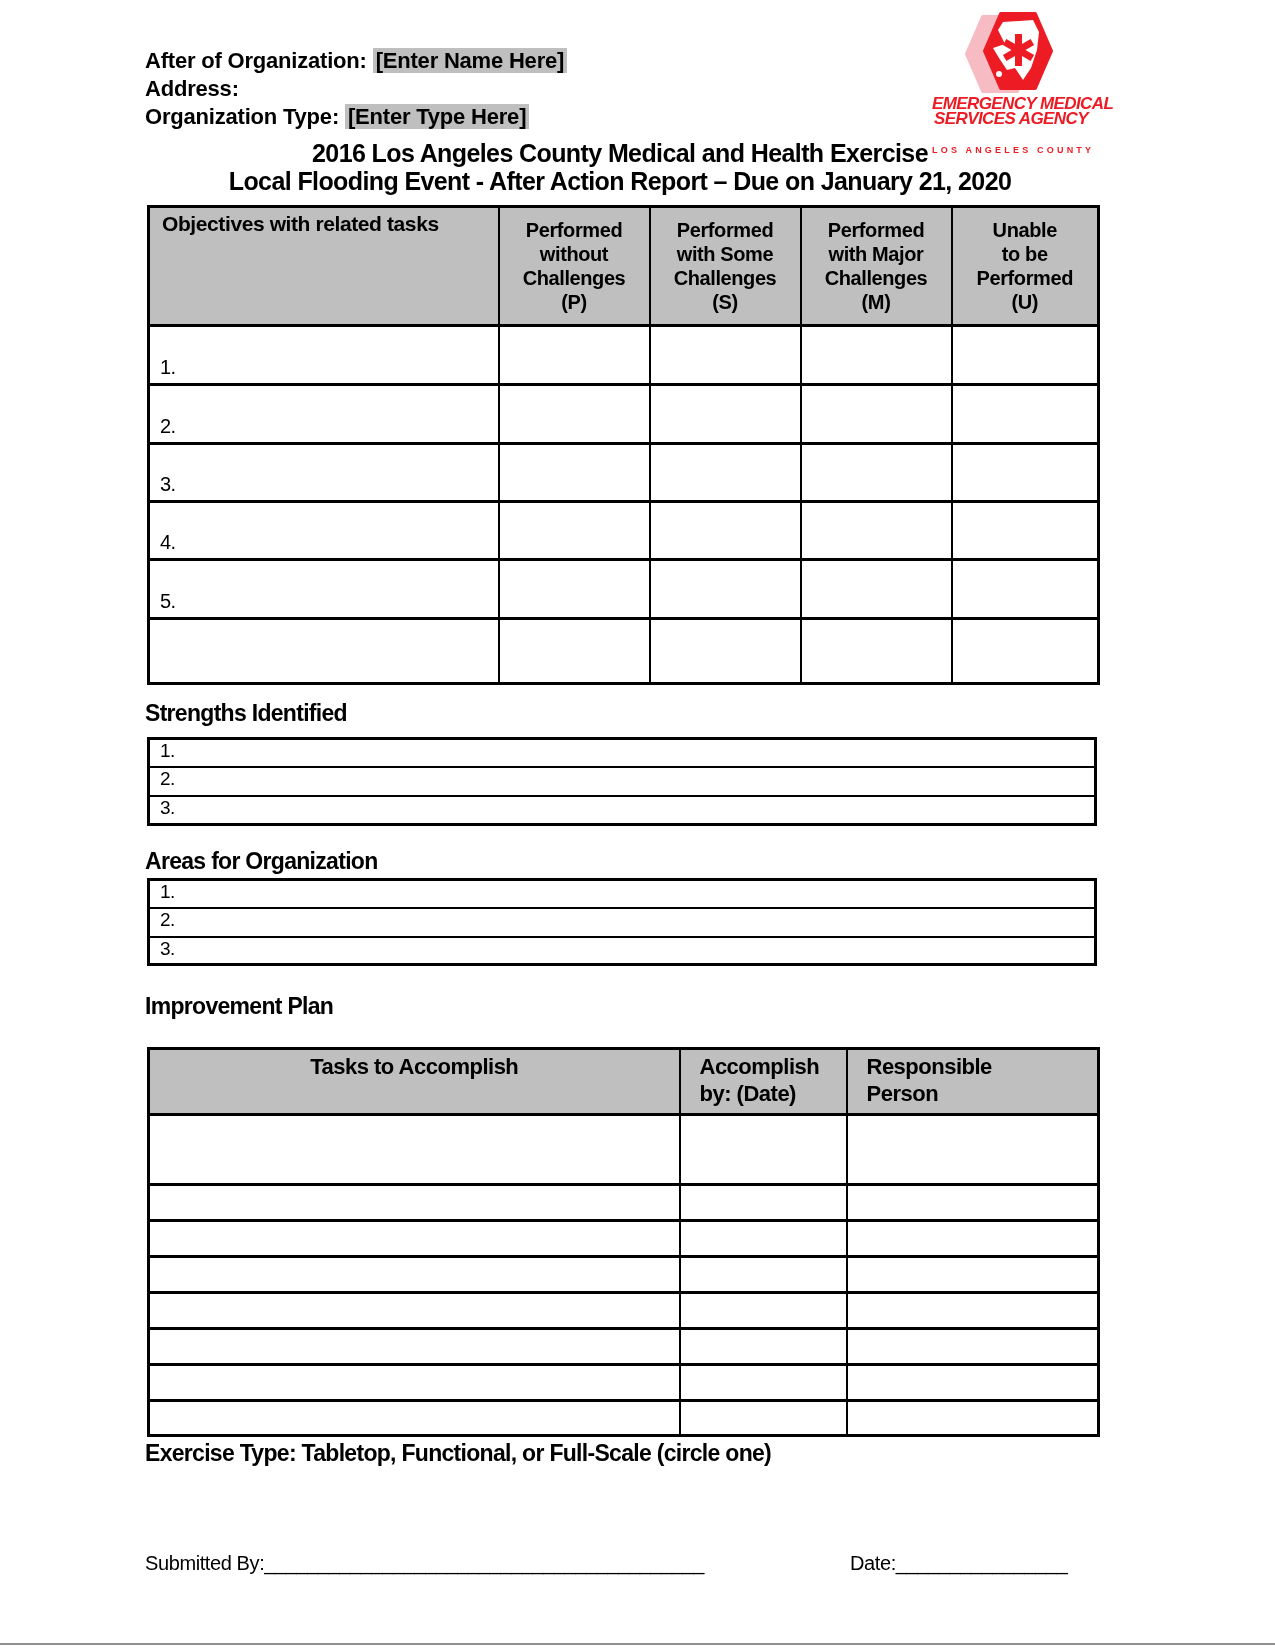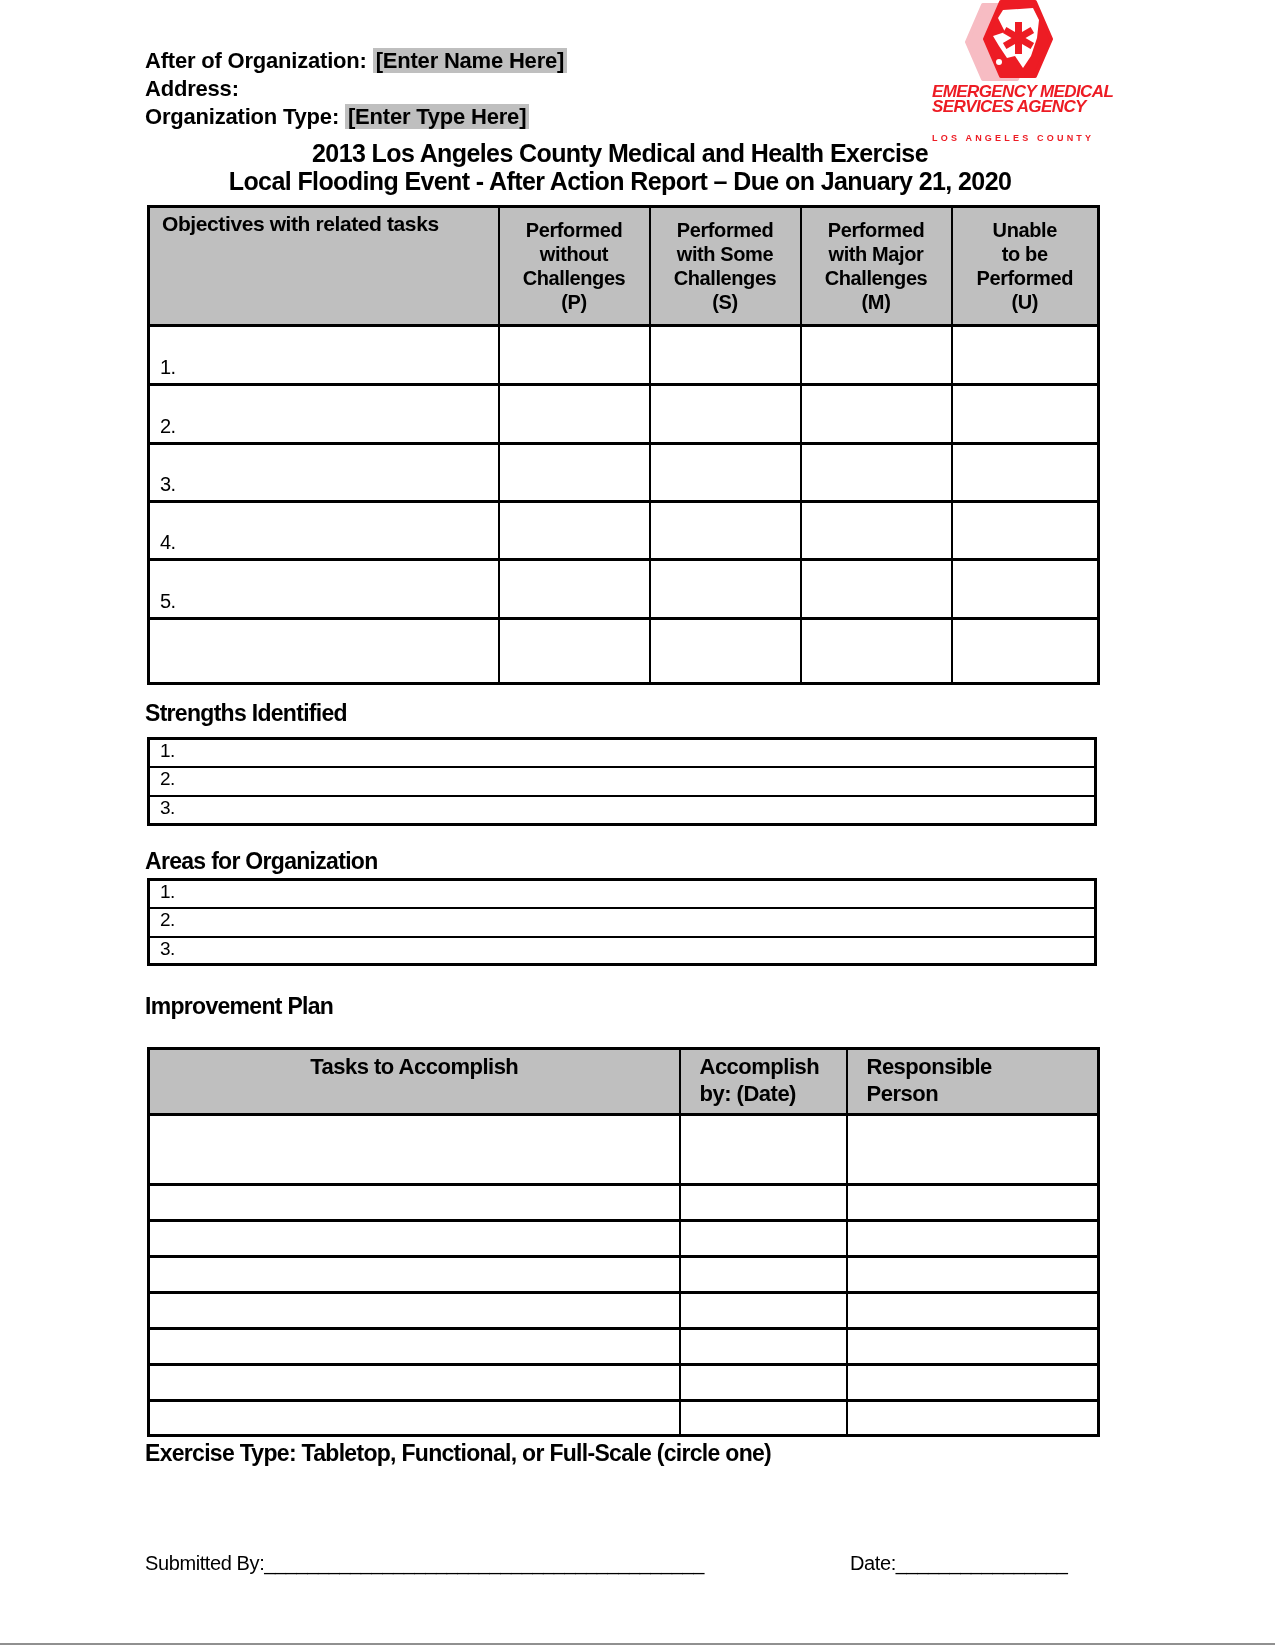--- a/index.html
+++ b/index.html
@@ -6,21 +6,21 @@
   .page {
     position:relative; width:1275px; height:1650px; background:#ffffff;
     font-family:"Liberation Sans", sans-serif; color:#000; overflow:hidden;
     margin:0 auto;
   }
   
   .org-block { position:absolute; left:145px; top:47px; }
   .org-line { font-size:22px; font-weight:bold; line-height:28px; letter-spacing:-0.2px; white-space:nowrap; }
   .hl { background:#bfbfbf; padding:0 3px; }
   
-  .logo { position:absolute; left:932px; top:0; width:158px; }
+  .logo { position:absolute; left:932px; top:12px; width:158px; text-align:center; }
   .logo svg { display:block; margin:0 auto; }
   .logo-line { color:#ed1c24; font-weight:bold; font-style:italic; font-size:17px; line-height:15px; letter-spacing:-0.6px; white-space:nowrap; }
   .logo-line3 { color:#ed1c24; font-weight:bold; font-size:9px; letter-spacing:3.2px; margin-top:19px; white-space:nowrap; }
   
   .title { position:absolute; left:130px; width:980px; text-align:center; font-size:25px; font-weight:bold; letter-spacing:-0.6px; white-space:nowrap; }
   .title.t1 { top:139px; }
   .title.t2 { top:167px; }
   
   table { border-collapse:collapse; table-layout:fixed; }
   .objt { position:absolute; left:147px; top:205px; width:950px; border:3px solid #000; }
@@ -70,21 +70,21 @@
         <rect x="50" y="22" width="7" height="32" transform="rotate(0 53.5 38)"></rect>
         <rect x="50" y="22" width="7" height="32" transform="rotate(60 53.5 38)"></rect>
         <rect x="50" y="22" width="7" height="32" transform="rotate(120 53.5 38)"></rect>
       </g>
     </svg>
     <div class="logo-line">EMERGENCY MEDICAL</div>
     <div class="logo-line">SERVICES AGENCY</div>
     <div class="logo-line3">LOS ANGELES COUNTY</div>
   </div>
 
-  <div class="title t1">2013 Los Angeles County Medical and Health Exercise</div>
+  <div class="title t1">2016 Los Angeles County Medical and Health Exercise</div>
   <div class="title t2">Local Flooding Event - After Action Report – Due on January 21, 2020</div>
 
   <table class="objt">
     <colgroup>
         <col style="width:350px">
         <col style="width:151px">
         <col style="width:151px">
         <col style="width:151px">
         <col style="width:147px">
       </colgroup>

